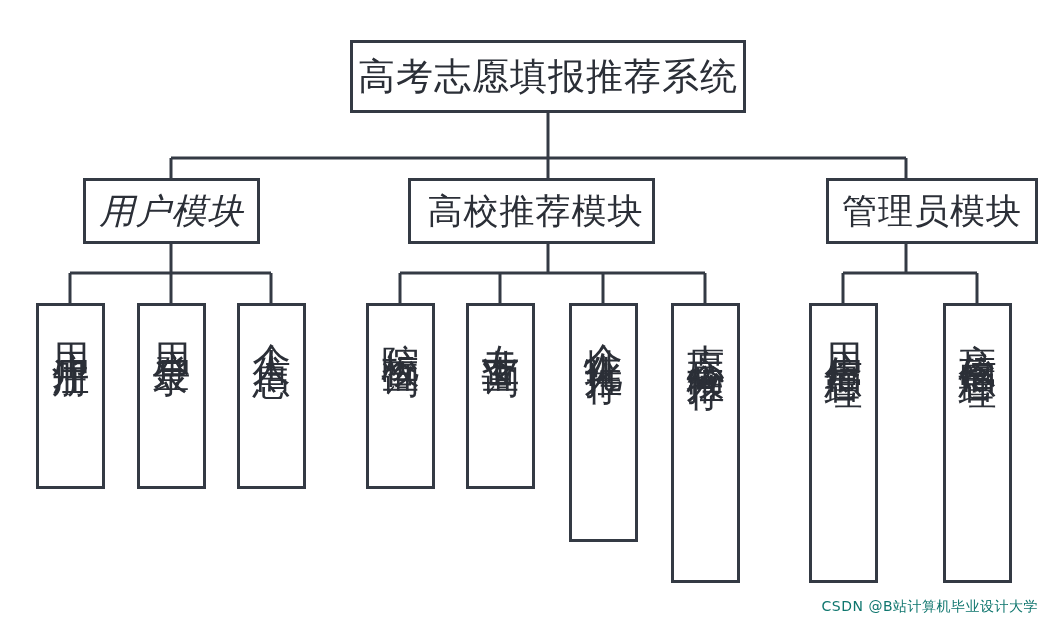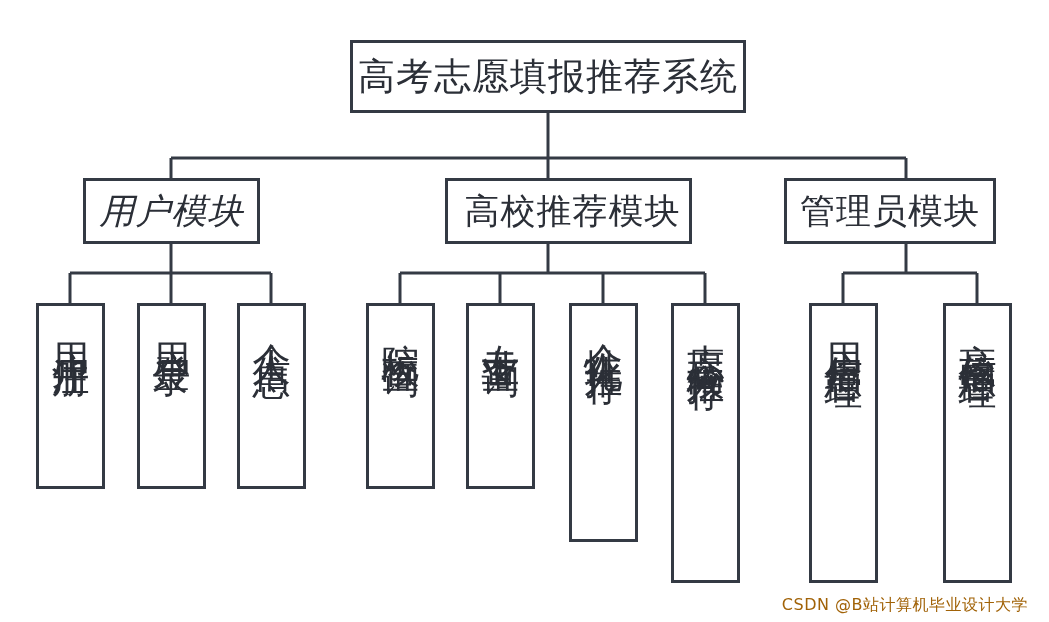--- a/index.html
+++ b/index.html
@@ -62,24 +62,24 @@
   }
   .node.leaf .node-label {
     writing-mode: vertical-rl;
     text-orientation: upright;
     font-size: 38px;
     line-height: 1.0;
     letter-spacing: 6px;
   }
   .watermark {
     position: absolute;
-    right: 21px;
+    right: 11px;
     bottom: 6px;
-    font-size: 16px;
-    color: #a16207;
+    font-size: 14px;
+    color: #0f766e;
     letter-spacing: 0.5px;
     white-space: nowrap;
     z-index: 3;
   }
 </style>
 </head>
 <body>
 
 <div id="diagram">
 
@@ -115,25 +115,25 @@
   </svg>
 
   <div class="node horiz root" style="left:350px; top:40px; width:396px; height:73px;">
     <span class="node-label">高考志愿填报推荐系统</span>
   </div>
 
   <div class="node horiz module" style="left:83px; top:178px; width:177px; height:66px;font-style:italic;">
     <span class="node-label">用户模块</span>
   </div>
 
-  <div class="node horiz module" style="left:445px; top:178px; width:247px; height:66px;padding-left:8px;">
+  <div class="node horiz module" style="left:408px; top:178px; width:247px; height:66px;padding-left:8px;">
     <span class="node-label">高校推荐模块</span>
   </div>
 
-  <div class="node horiz module" style="left:784px; top:178px; width:212px; height:66px;">
+  <div class="node horiz module" style="left:826px; top:178px; width:212px; height:66px;">
     <span class="node-label">管理员模块</span>
   </div>
 
   <div class="node leaf" style="left:36px; top:303px; width:69px; height:186px;">
     <span class="node-label">用户注册</span>
   </div>
 
   <div class="node leaf" style="left:137px; top:303px; width:69px; height:186px;">
     <span class="node-label">用户登录</span>
   </div>

